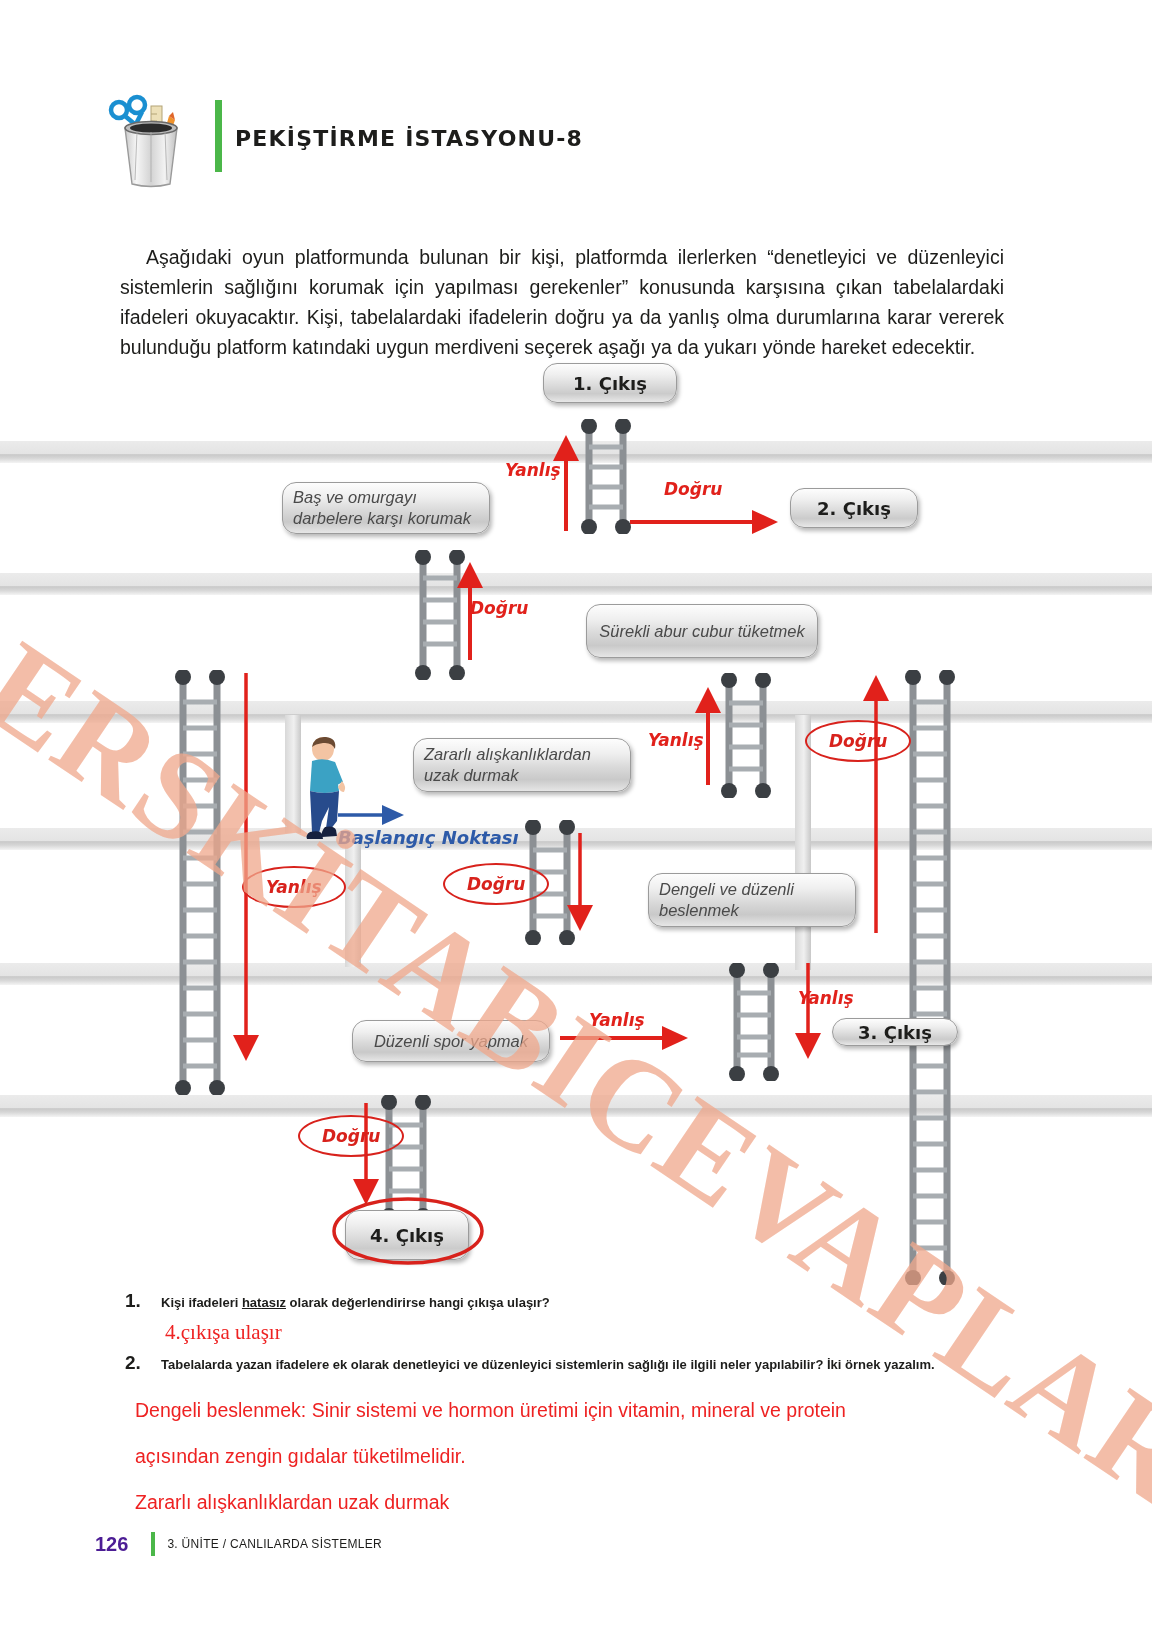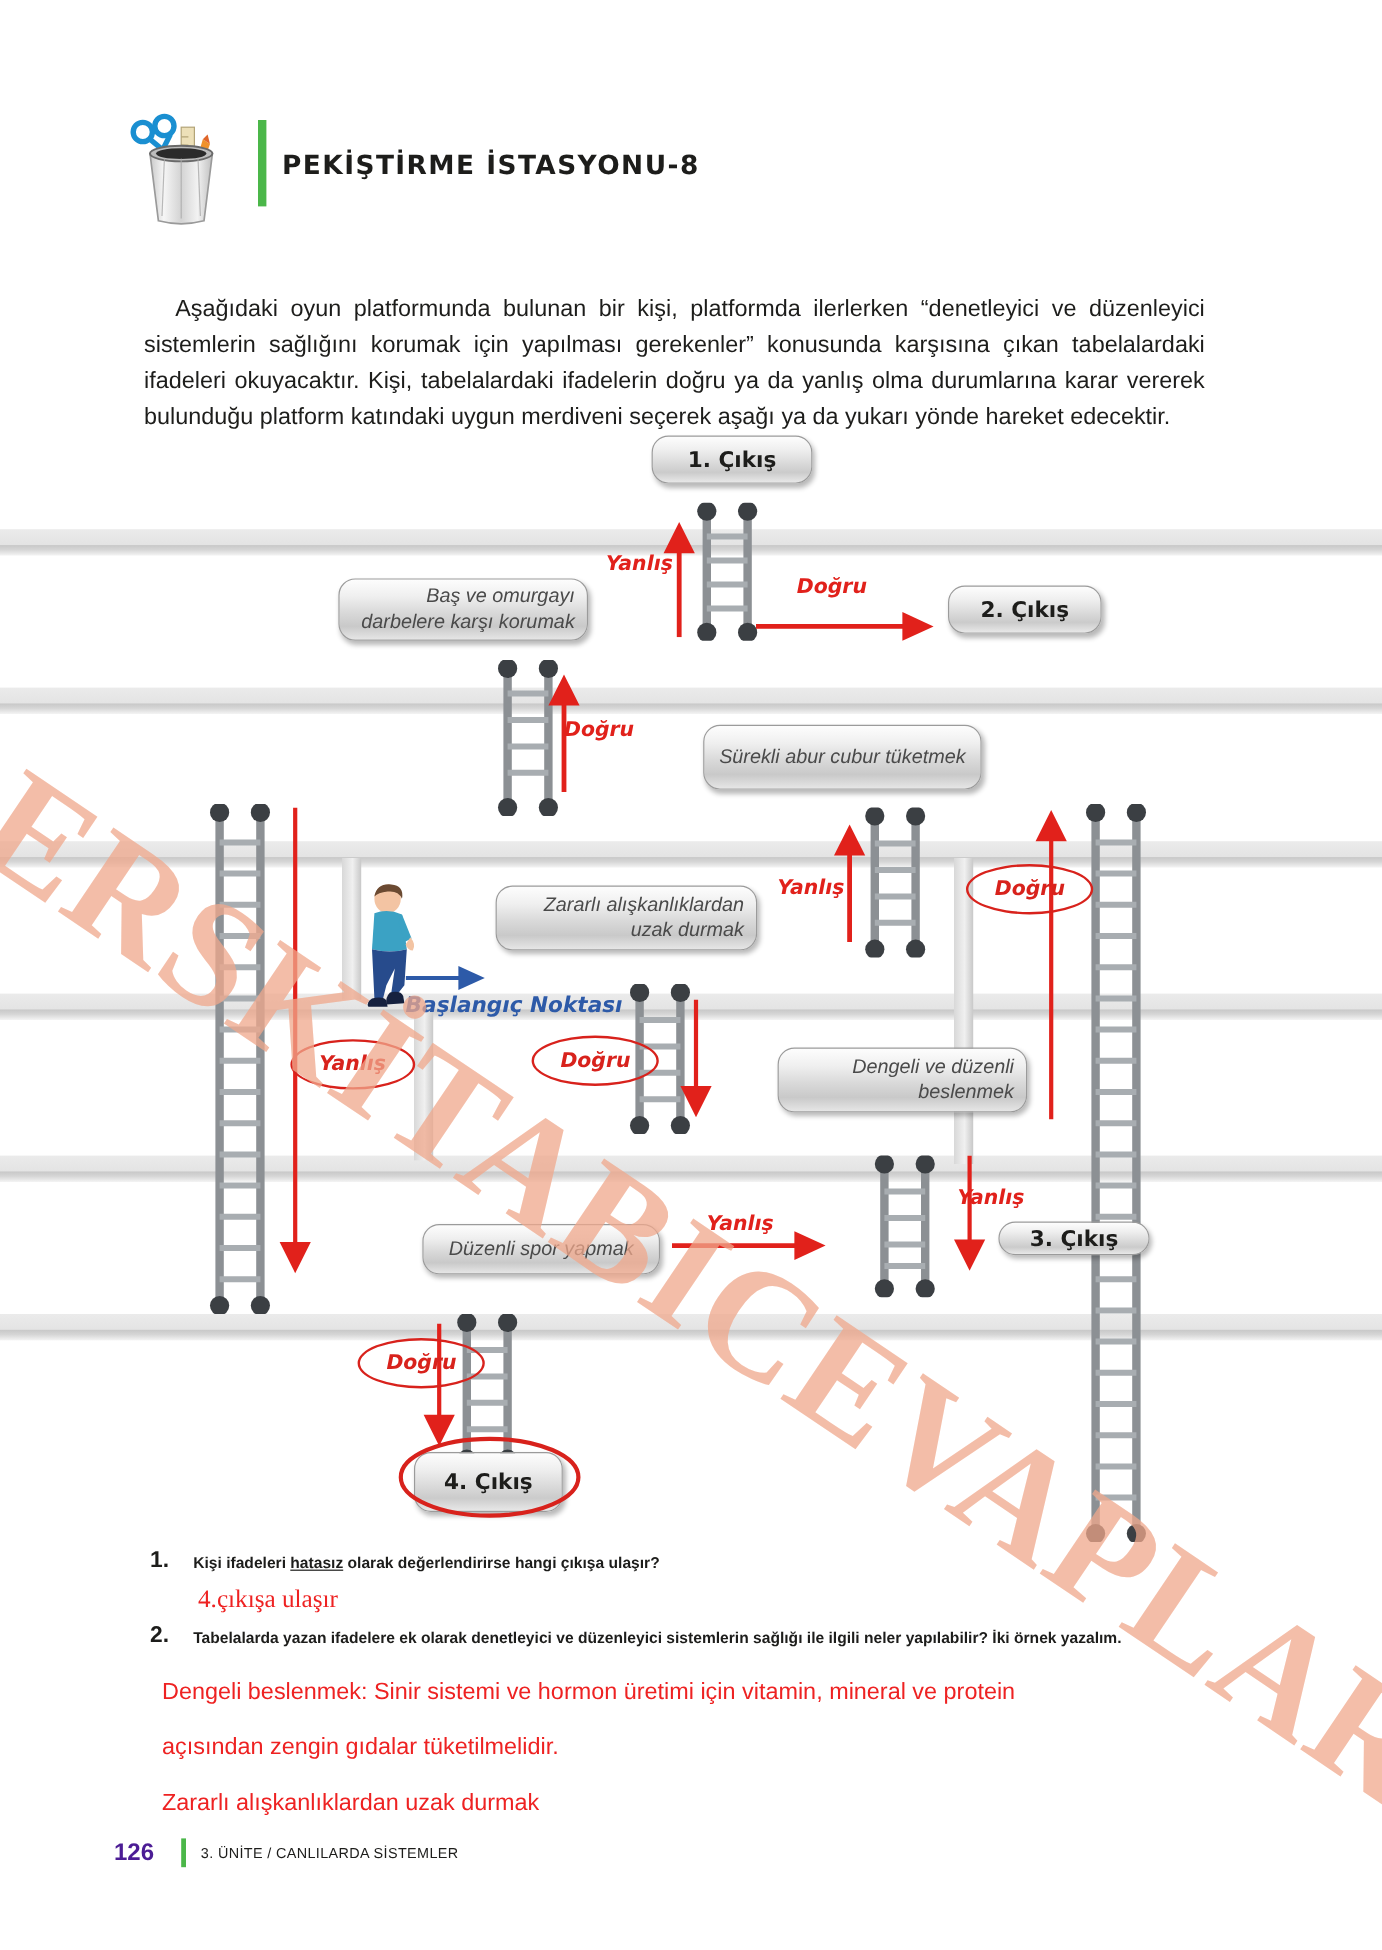--- a/index.html
+++ b/index.html
@@ -101,21 +101,21 @@
   
   .sign {
     position: absolute;
     border: 1.5px solid #9b9b9b;
     border-radius: 14px;
     background: linear-gradient(to bottom, #fdfdfd 0%, #efefef 28%, #d9d9d9 55%, #c9c9c9 78%, #e6e6e6 100%);
     box-shadow: 2px 3px 4px rgba(0,0,0,0.28);
     display: flex;
     align-items: center;
     justify-content: center;
-    text-align: right;
+    text-align: left;
     font-style: italic;
     font-size: 16.5px;
     line-height: 21px;
     color: #4a4a4a;
     padding: 4px 10px;
   }
   .exit {
     position: absolute;
     border: 1.5px solid #9b9b9b;
     border-radius: 14px;

